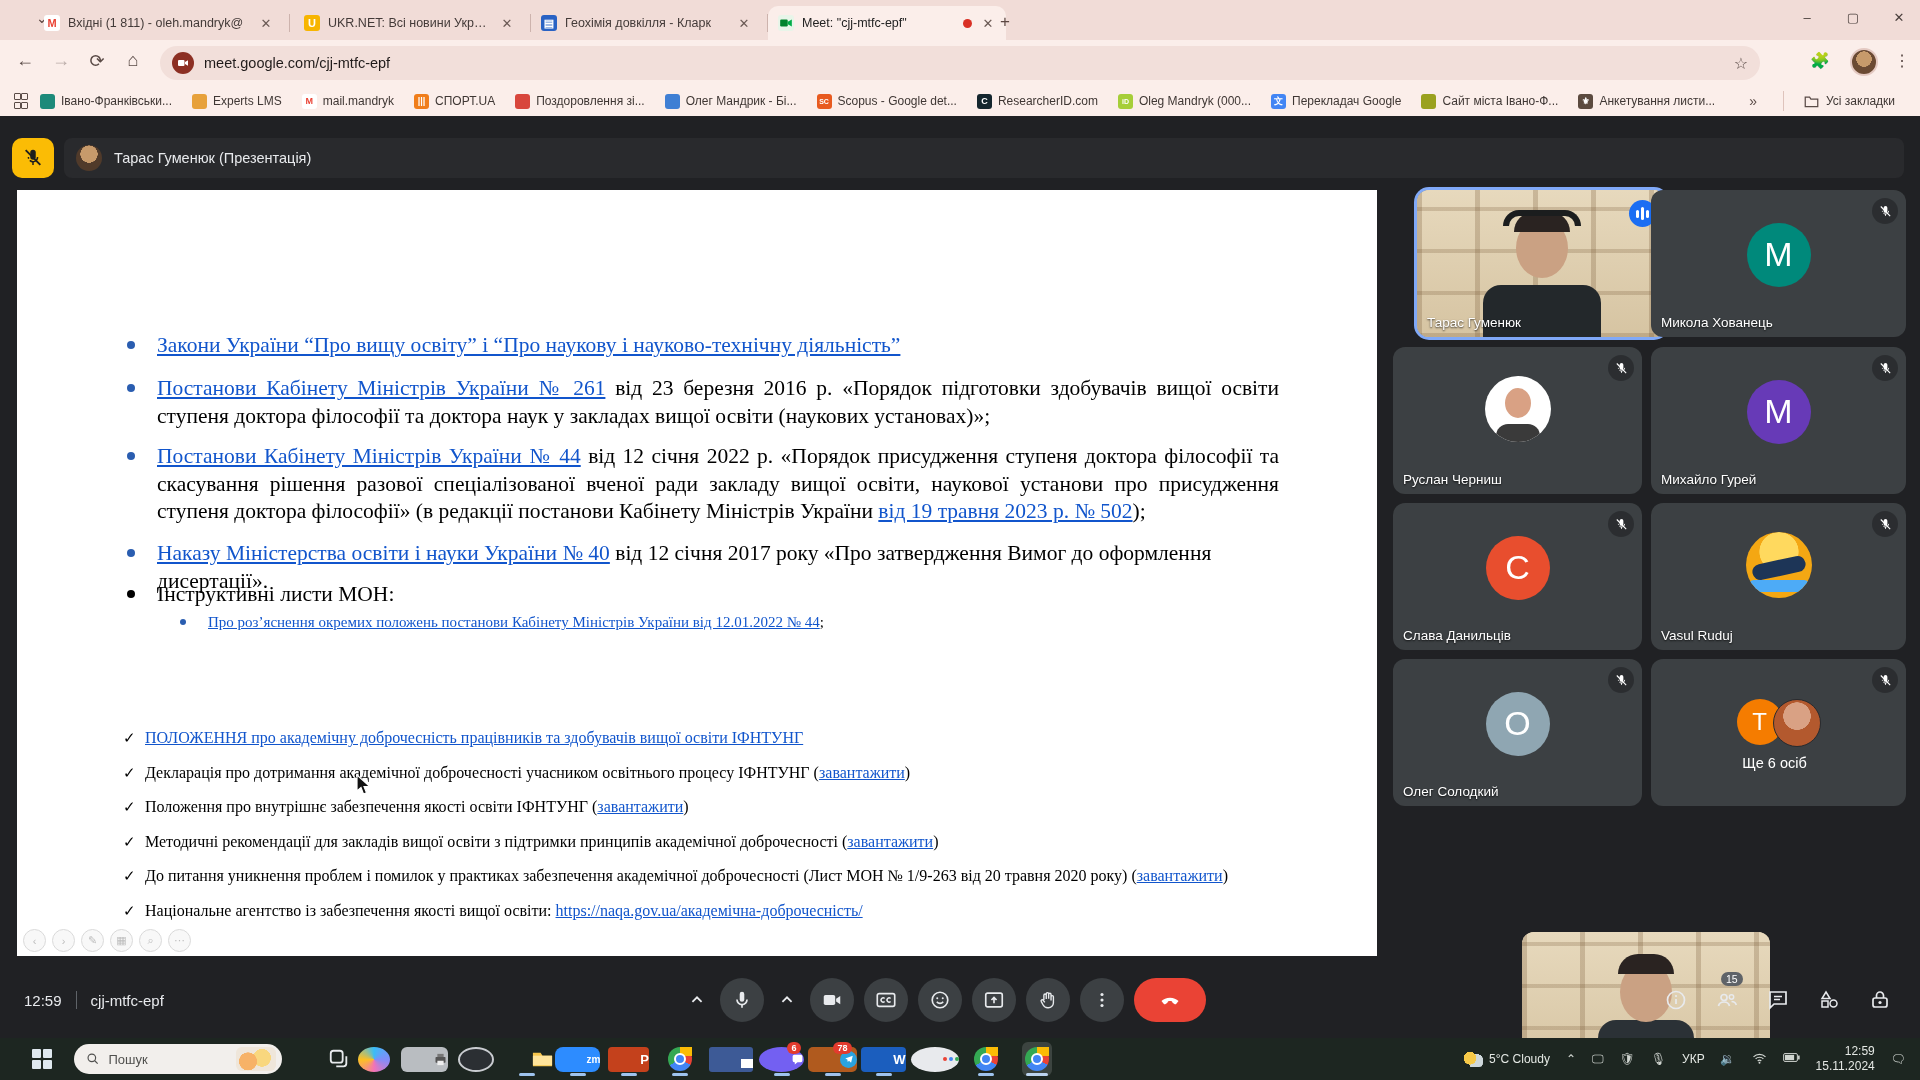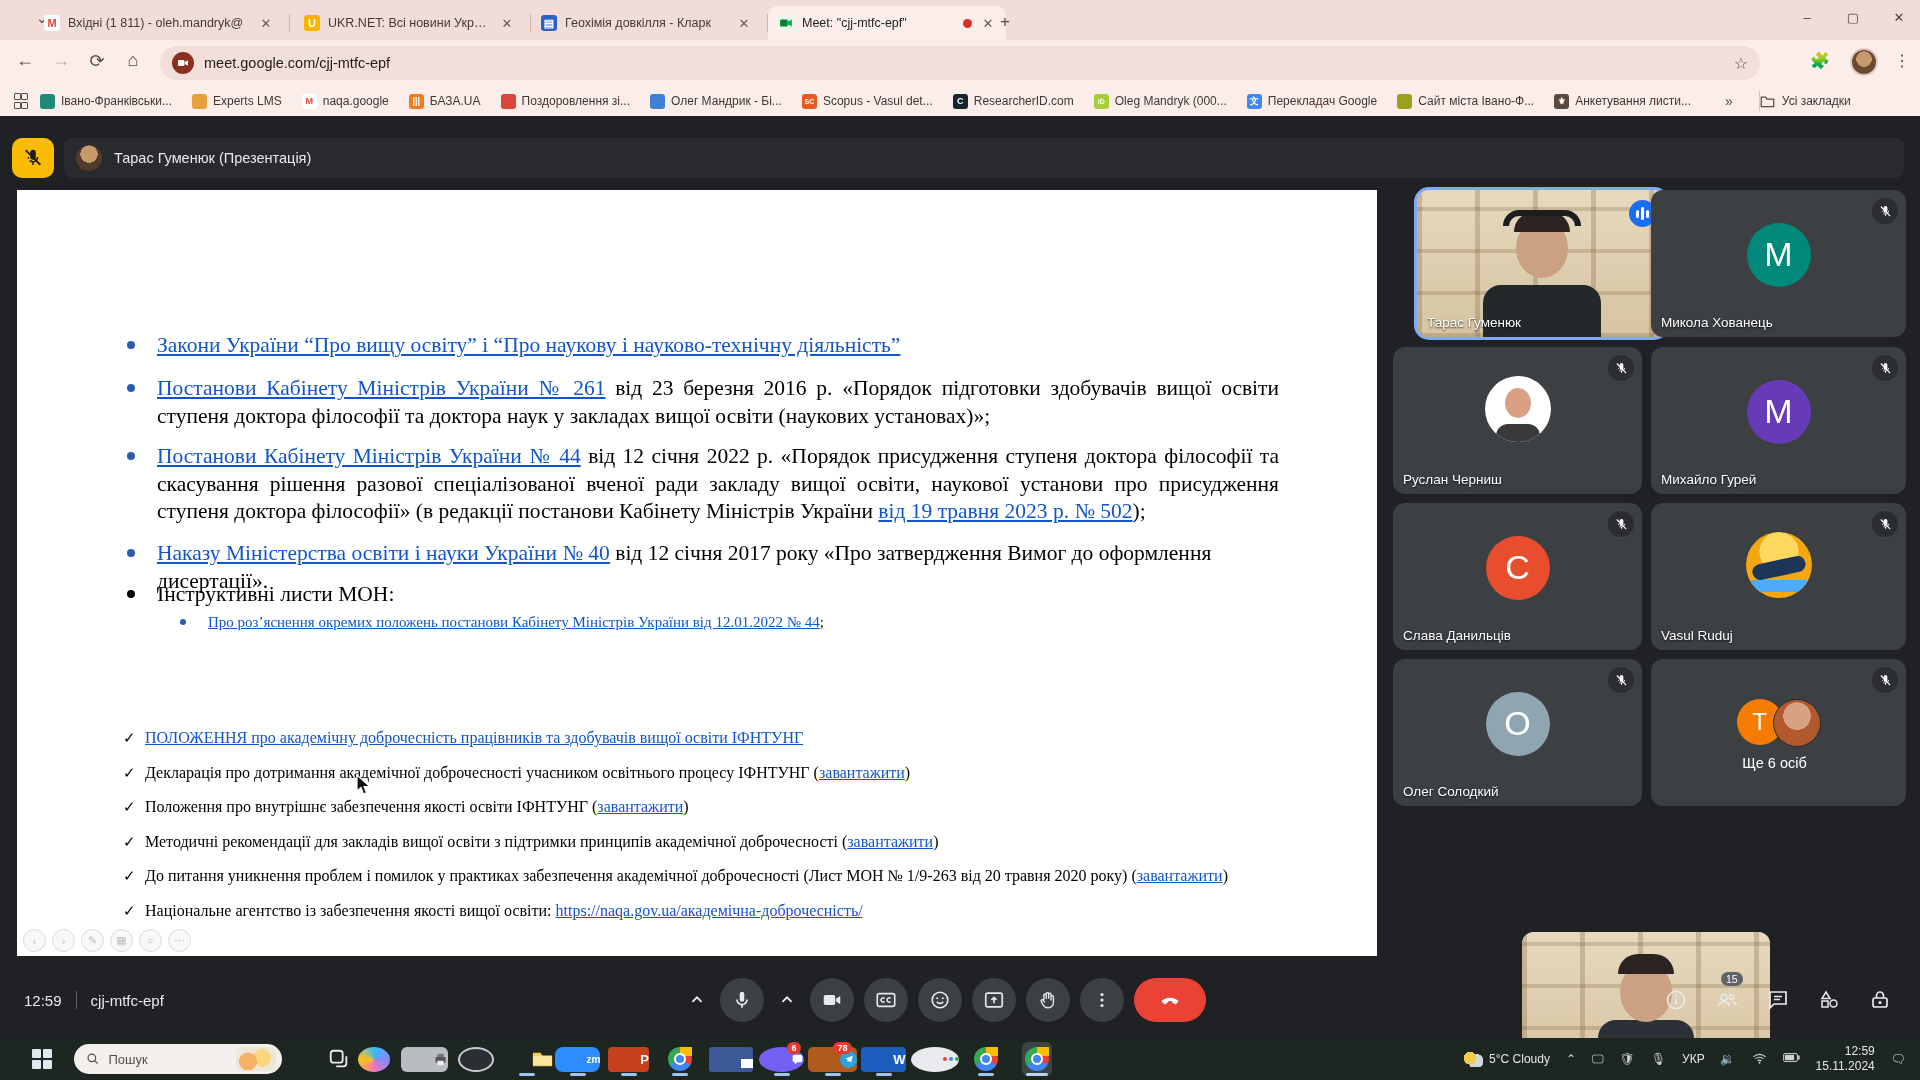--- a/index.html
+++ b/index.html
@@ -38,21 +38,21 @@
   #avatar-btn{position:absolute;left:1850px;top:8px;width:28px;height:28px;border-radius:50%;
       background:radial-gradient(circle at 50% 38%,#c79a6b 0 40%,#6b4a33 41% 100%);border:2px solid #e4c9c2;box-sizing:border-box;}
   #bookmarksbar{position:absolute;left:0;top:86px;width:1920px;height:30px;background:#fbeeea;
                 display:flex;align-items:center;font-size:12px;color:#3f3734;}
   .appsgrid{display:grid;grid-template-columns:5px 5px;grid-gap:2px;margin:0 14px 0 14px;}
   .appsgrid i{width:5px;height:5px;border:1.4px solid #5a4b47;border-radius:1px;}
   .bm{display:flex;align-items:center;margin-right:20px;white-space:nowrap;}
   .bm .bfav{width:15px;height:15px;border-radius:3px;margin-right:6px;display:flex;align-items:center;
             justify-content:center;font-size:9px;font-weight:bold;color:#fff;}
   #bm-overflow{margin-left:14px;color:#5a4b47;font-size:14px;}
-  #allbm{display:flex;align-items:center;margin-left:26px;margin-right:8px;border-left:1px solid #dec3bc;height:20px;text-align:center;}
+  #allbm{display:flex;align-items:center;margin-left:26px;margin-right:8px;border-left:1px solid #dec3bc;padding-left:20px;height:20px;text-align:center;}
   #allbm svg{width:15px;height:13px;margin-right:7px;}
   
   #meet{position:absolute;left:0;top:116px;width:1920px;height:922px;background:#202124;}
   #pres-ico{position:absolute;left:12px;top:22px;width:42px;height:40px;border-radius:10px;background:#fbbc05;
             display:flex;align-items:center;justify-content:center;}
   #pres-ico svg{width:22px;height:22px;}
   #banner{position:absolute;left:64px;top:22px;width:1840px;height:40px;border-radius:8px;background:#292a2d;
           display:flex;align-items:center;padding-left:12px;box-sizing:border-box;}
   #banner .bav{width:26px;height:26px;border-radius:50%;margin-right:12px;
        background:radial-gradient(circle at 50% 35%,#c79a6b 0 40%,#503a2a 41% 100%);}
@@ -234,37 +234,37 @@
         <span class="bm">
           <span class="bfav" style="background: rgb(29, 138, 122);"></span>
           <span>Івано-Франківськи...</span>
         </span>
         <span class="bm">
           <span class="bfav" style="background: rgb(231, 161, 59);"></span>
           <span>Experts LMS</span>
         </span>
         <span class="bm">
           <span class="bfav" style="background: rgb(255, 255, 255); color: rgb(234, 67, 53);">M</span>
-          <span>naqa.google</span>
+          <span>mail.mandryk</span>
         </span>
         <span class="bm">
           <span class="bfav" style="background: rgb(240, 125, 26);">|||</span>
-          <span>БАЗА.UA</span>
+          <span>СПОРТ.UA</span>
         </span>
         <span class="bm">
           <span class="bfav" style="background: rgb(216, 70, 60);"></span>
           <span>Поздоровлення зі...</span>
         </span>
         <span class="bm">
           <span class="bfav" style="background: rgb(63, 127, 212);"></span>
           <span>Олег Мандрик - Бі...</span>
         </span>
         <span class="bm">
           <span class="bfav" style="background: rgb(232, 90, 31); font-size: 7px;">SC</span>
-          <span>Scopus - Vasul det...</span>
+          <span>Scopus - Google det...</span>
         </span>
         <span class="bm">
           <span class="bfav" style="background: rgb(20, 38, 46);">C</span>
           <span>ResearcherID.com</span>
         </span>
         <span class="bm">
           <span class="bfav" style="background: rgb(166, 206, 57); font-size: 7px;">iD</span>
           <span>Oleg Mandryk (000...</span>
         </span>
         <span class="bm">

